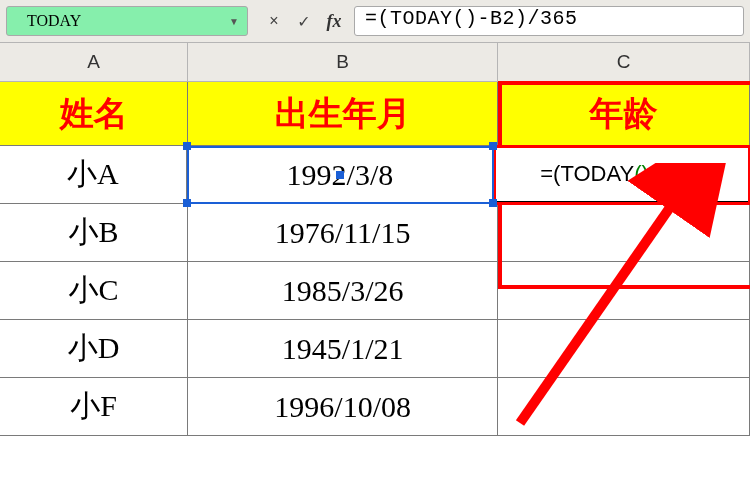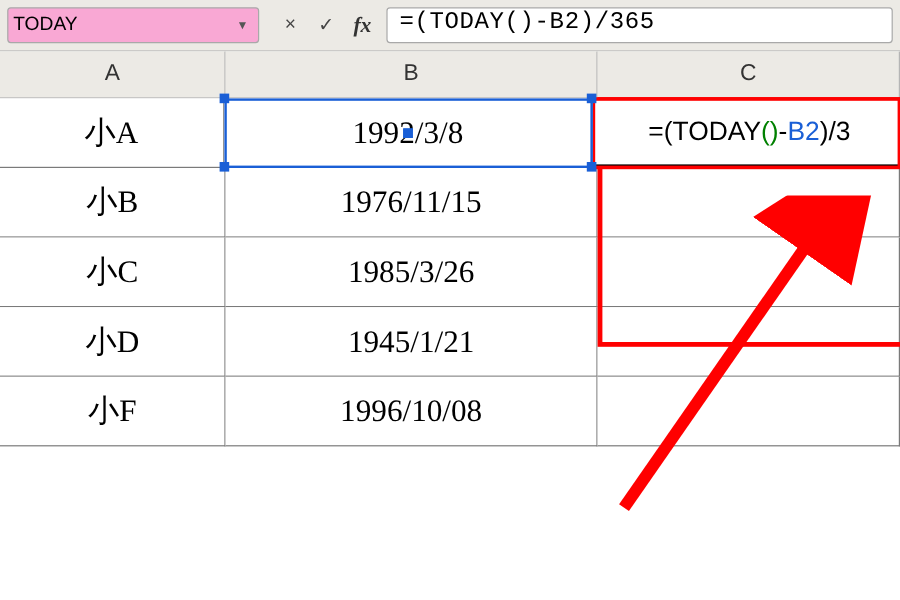--- a/index.html
+++ b/index.html
@@ -16,28 +16,28 @@
     align-items: center;
     background: #eceae5;
     border-bottom: 1px solid #b5b5b5;
     height: 34px;
     padding: 4px 6px;
     gap: 6px;
   }
   .name-box {
     width: 200px;
     height: 28px;
-    background: #f9a8d4;
+    background: #86efac;
     border: 1px solid #a9a9a9;
     border-radius: 3px;
     display: flex;
     align-items: center;
-    padding: 0 4px;
+    padding: 0 20px;
     font-size: 16px;
-    font-family: Liberation Sans, sans-serif;
+    font-family: Liberation Serif, serif;
     color: #000;
     position: relative;
   }
   .name-box-arrow {
     position: absolute;
     right: 8px;
     font-size: 10px;
     color: #555;
   }
   .fb-icons {
@@ -103,21 +103,21 @@
     display: flex;
     height: 58px;
   }
   .header-row { height: 64px; }
   .cell {
     border-right: 1.5px solid #7a7a7a;
     border-bottom: 1.5px solid #7a7a7a;
     display: flex;
     align-items: center;
     justify-content: center;
-    font-size: 26px;
+    font-size: 30px;
     font-family: "SimSun", "宋体", serif;
     color: #000;
     position: relative;
     background: #fff;
   }
   .header-row .cell {
     background: #ffff00;
     color: #ff0000;
     font-weight: bold;
     font-family: "SimSun","宋体", serif;
@@ -190,20 +190,25 @@
 
 <div class="sheet">
 
   <div class="col-headers">
     <div class="rownum-spacer"></div>
     <div class="col-header col-A">A</div>
     <div class="col-header col-B">B</div>
     <div class="col-header col-C">C</div>
   </div>
 
+  <div class="data-row header-row">
+    <div class="cell col-A">姓名</div>
+    <div class="cell col-B">出生年月</div>
+    <div class="cell col-C">年龄</div>
+  </div>
 
   <div class="data-row">
     <div class="cell col-A">小A</div>
     <div class="cell col-B cell-B2-selected">
       <span>1992/3/8</span>
       <span class="selhandle-tl"></span>
       <span class="selhandle-tr"></span>
       <span class="selhandle-bl"></span>
       <span class="selhandle-br"></span>
     </div>

